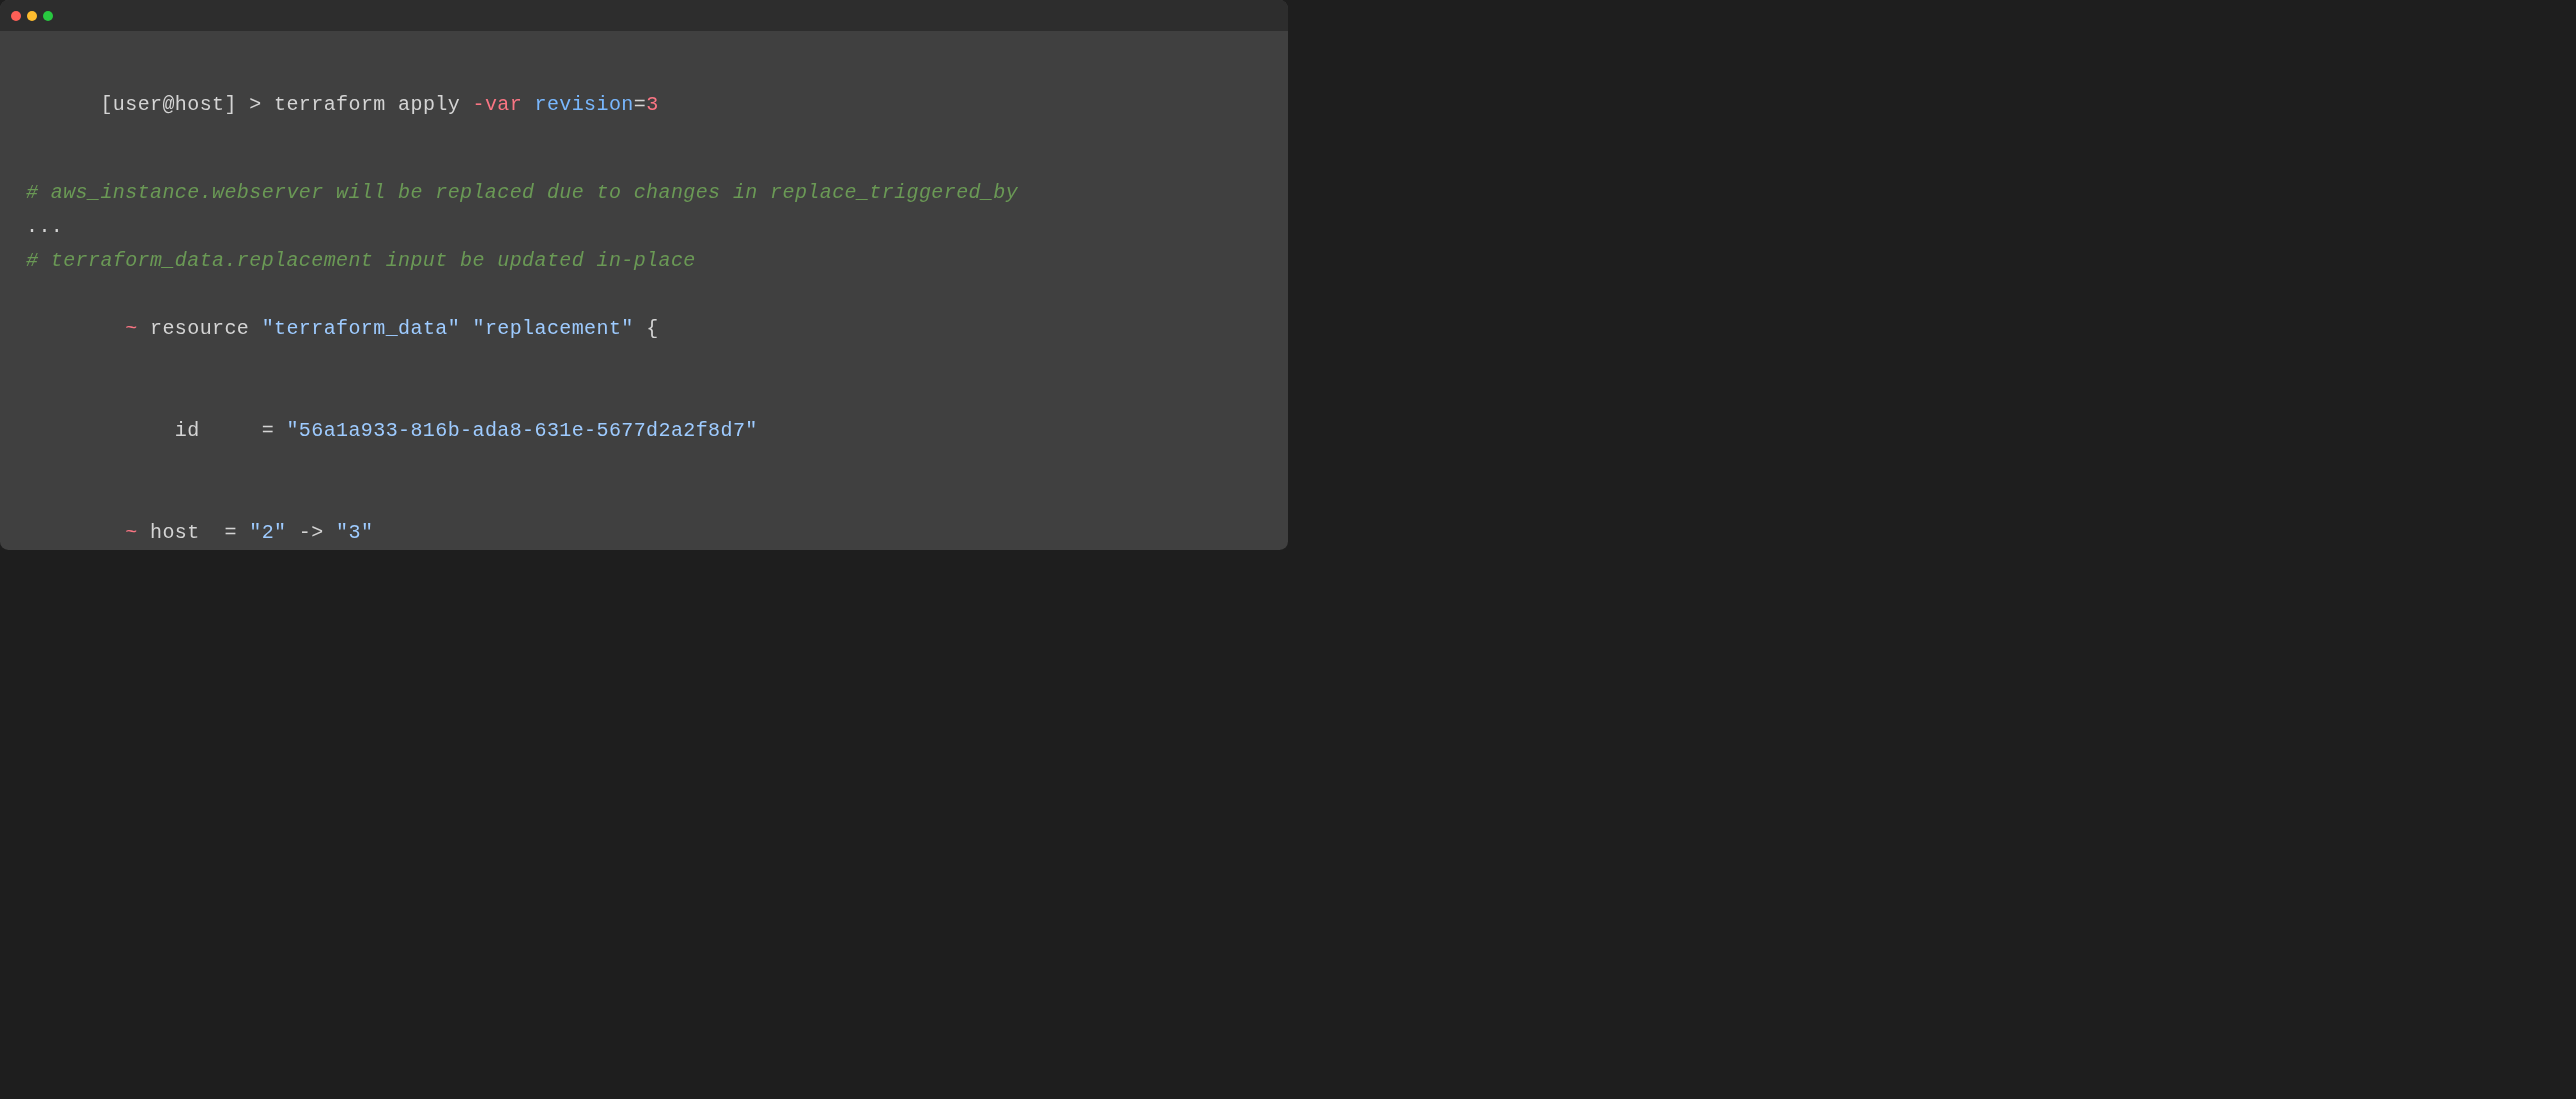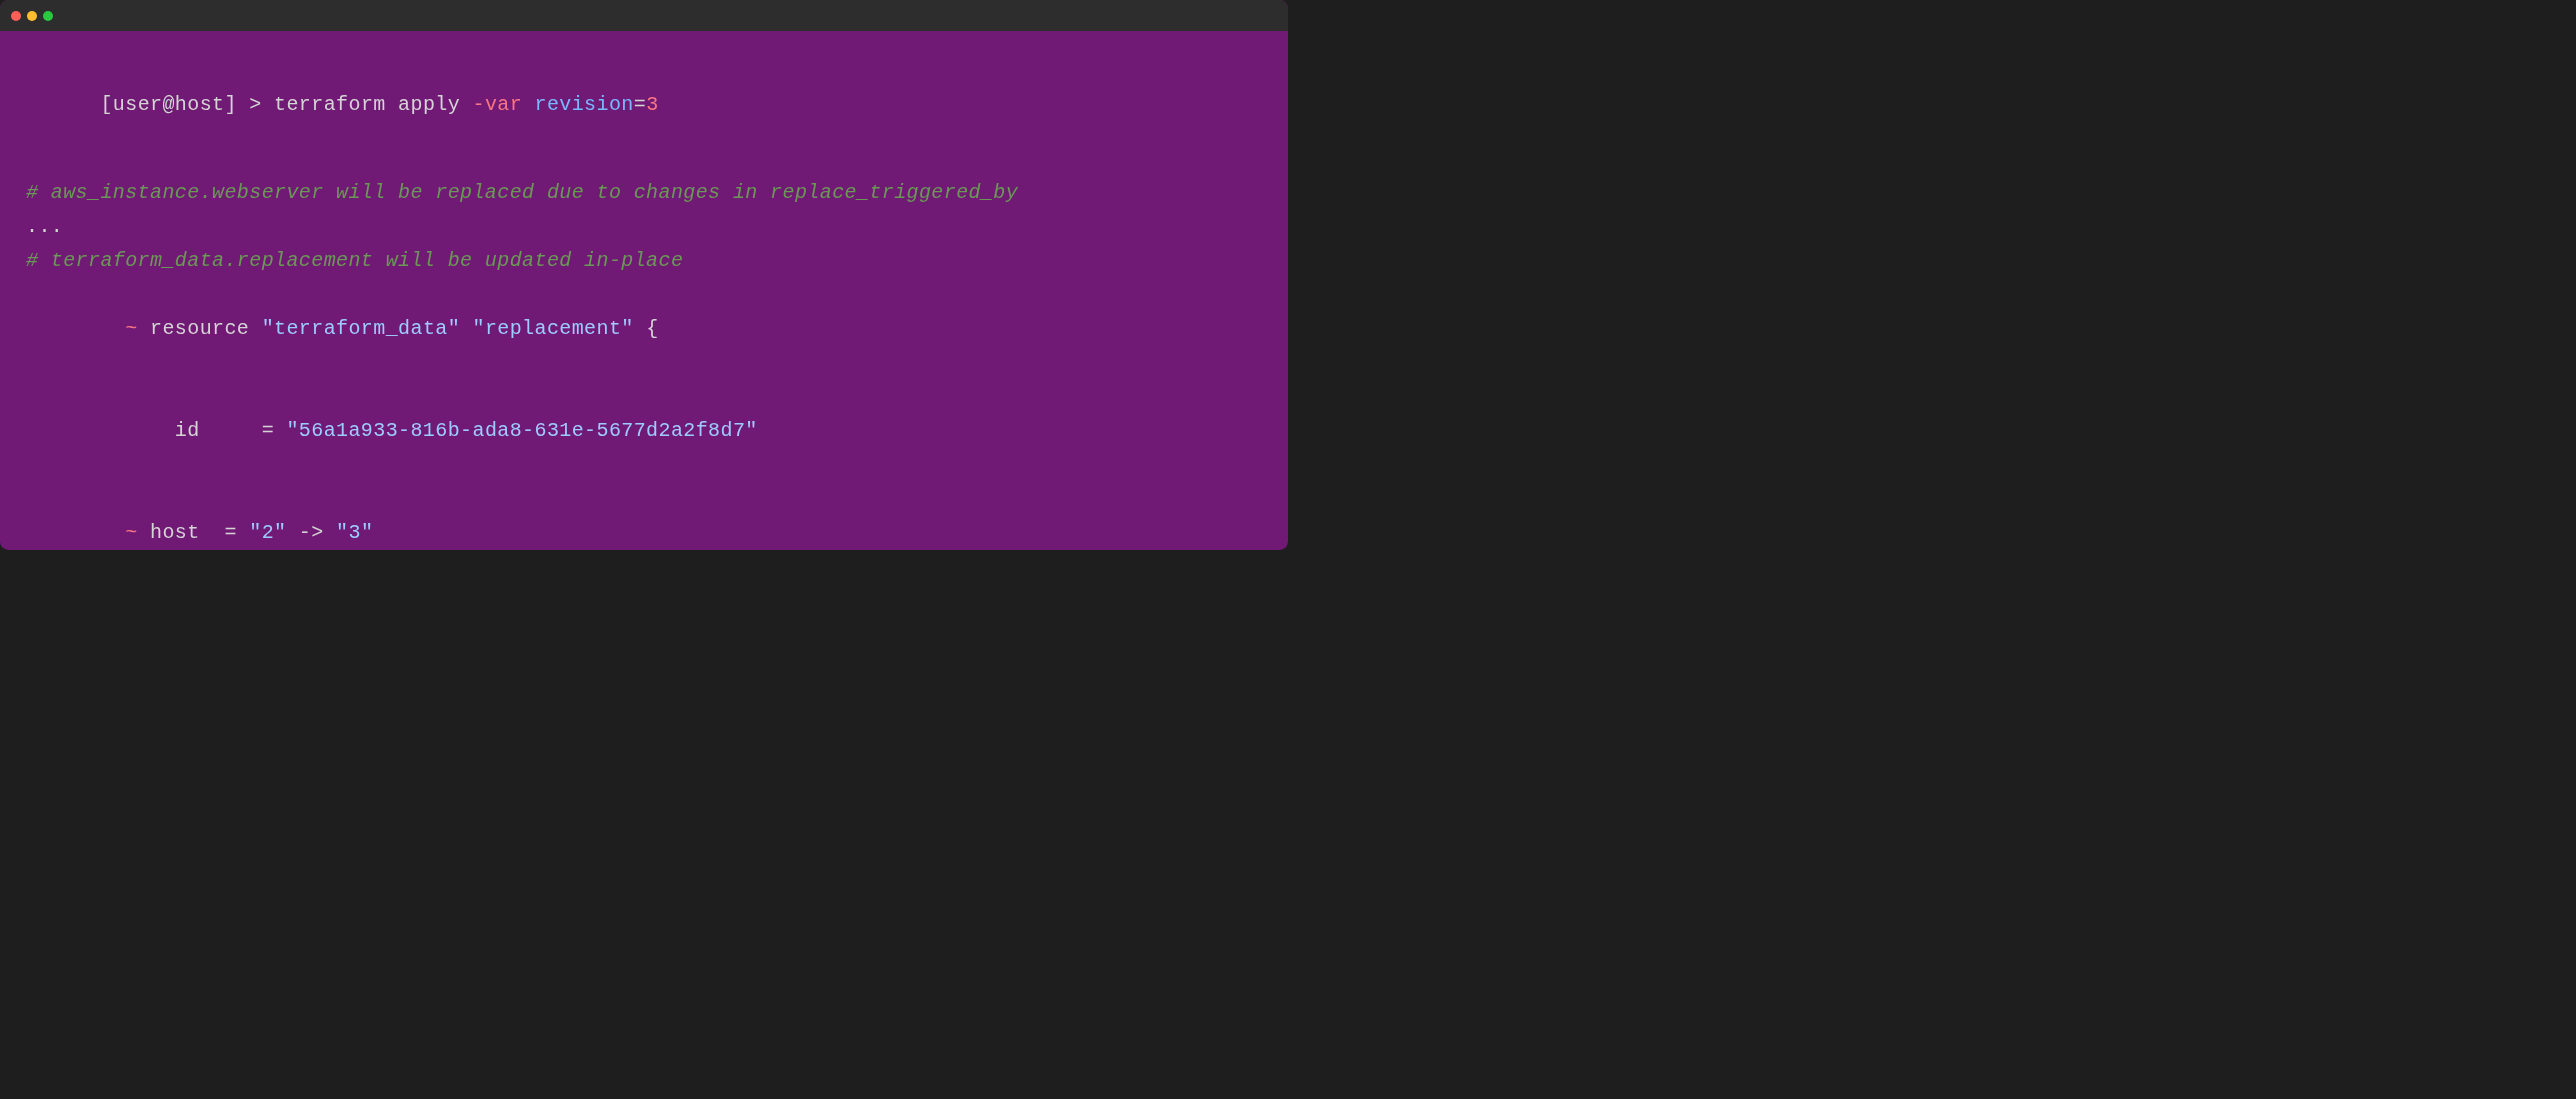--- a/index.html
+++ b/index.html
@@ -12,21 +12,21 @@
       background: #1e1e1e;
       font-family: 'Courier New', Courier, monospace;
       width: 1288px;
       height: 550px;
       overflow: hidden;
     }
 
     .window {
       width: 1288px;
       height: 550px;
-      background: #701a75;
+      background: #404040;
       border-radius: 8.5px;
       overflow: hidden;
       display: flex;
       flex-direction: column;
     }
 
     .titlebar {
       height: 31px;
       background: #2d2d2d;
       display: flex;
@@ -133,21 +133,21 @@
     <div class="line">
       <span class="prompt">[user@host] &gt; </span><span class="cmd-white">terraform apply </span><span class="cmd-flag">-var</span><span class="cmd-white"> </span><span class="cmd-var-name">revision</span><span class="cmd-white">=</span><span class="cmd-var-value">3</span>
     </div>
 
     <div class="blank"></div>
 
     <div class="line comment"># aws_instance.webserver will be replaced due to changes in replace_triggered_by</div>
 
     <div class="line ellipsis">...</div>
 
-    <div class="line comment"># terraform_data.replacement will be updated in-place</div>
+    <div class="line comment"># terraform_data.replacement input be updated in-place</div>
 
     <div class="line">
       <span class="resource-tilde">  ~ </span><span class="keyword">resource </span><span class="string-green">"terraform_data"</span><span class="string-green"> "replacement"</span><span class="keyword"> {</span>
     </div>
 
     <div class="line">
       <span class="keyword">      id     = </span><span class="string-green">"56a1a933-816b-ada8-631e-5677d2a2f8d7"</span>
     </div>
 
     <div class="line">

